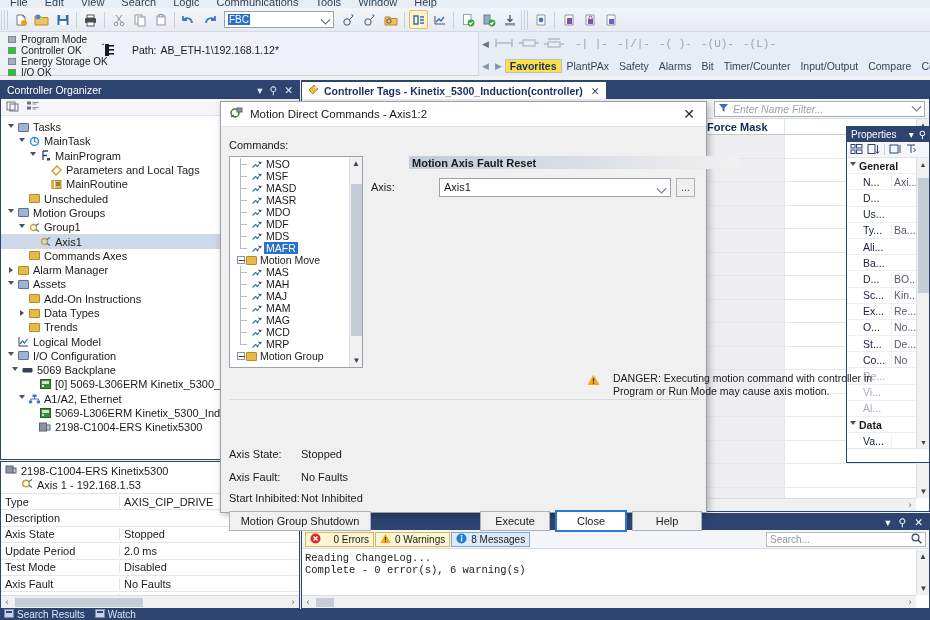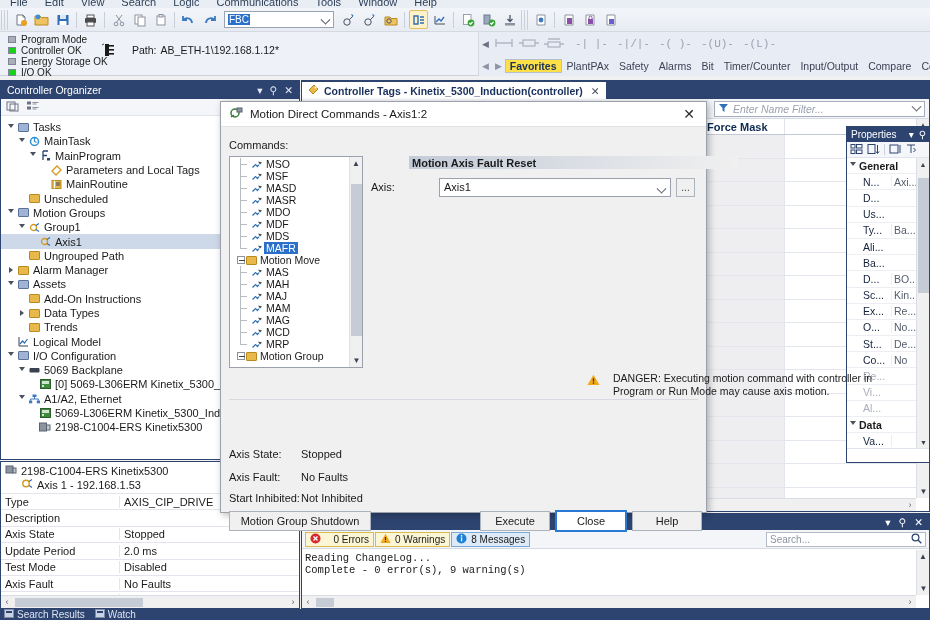--- a/index.html
+++ b/index.html
@@ -612,21 +612,21 @@
               <path d="M7 3.5l3-2M7 7.5l3 2" stroke="#2f6fb8" stroke-width="1.1"></path>
             </svg>
           </span>
           <span>Axis1</span>
         </div>
         <div class="tnode" style="padding-left: 15px;">
           <span class="tw"></span>
           <span class="ic">
             <span class="folder"></span>
           </span>
-          <span>Ungrouped Path</span>
+          <span>Commands Axes</span>
         </div>
         <div class="tnode" style="padding-left: 4px;">
           <span class="tw">
             <span class="tri"></span>
           </span>
           <span class="ic">
             <span class="folder"></span>
           </span>
           <span>Alarm Manager</span>
         </div>
@@ -674,21 +674,21 @@
         </div>
         <div class="tnode" style="padding-left: 4px;">
           <span class="tw">
             <span class="tri open"></span>
           </span>
           <span class="ic">
             <span class="folder blue"></span>
           </span>
           <span>I/O Configuration</span>
         </div>
-        <div class="tnode" style="padding-left: 15px;">
+        <div class="tnode" style="padding-left: 8px;">
           <span class="tw">
             <span class="tri open"></span>
           </span>
           <span class="ic">
             <svg width="11" height="9" viewBox="0 0 11 9">
               <rect x="0.5" y="2" width="10" height="4.5" rx="1" fill="#3a4150"></rect>
             </svg>
           </span>
           <span>5069 Backplane</span>
         </div>
@@ -1115,21 +1115,21 @@
           <svg width="11" height="11" viewBox="0 0 11 11">
               <circle cx="4.5" cy="4.5" r="3.4" fill="none" stroke="#2d4470" stroke-width="1.2"></circle>
               <path d="M7 7l3.3 3.3" stroke="#2d4470" stroke-width="1.4"></path>
             </svg>
         </span>
       </div>
     </div>
     <div style="position:absolute;top:36px;left:0;right:13px;bottom:13px;overflow:hidden;">
       <div class="err-log" id="errlog">
           <div>Reading ChangeLog...</div>
-          <div>Complete - 0 error(s), 9 warning(s)</div>
+          <div>Complete - 0 error(s), 6 warning(s)</div>
         </div>
     </div>
     <div class="vsb" style="top:36px;bottom:13px;">
       <div style="height:13px;display:flex;align-items:center;justify-content:center;font-size:8px;color:#3a4150;">▲</div>
       <div style="position:absolute;bottom:0;width:13px;height:13px;display:flex;align-items:center;justify-content:center;font-size:8px;color:#3a4150;">▼</div>
     </div>
     <div class="hscroll" style="right:13px;">
       <span class="arrbtn">‹</span>
       <span class="thumb" style="width:18px;margin-left:2px;"></span>
       <span class="arrbtn" style="margin-left:auto;">›</span>

